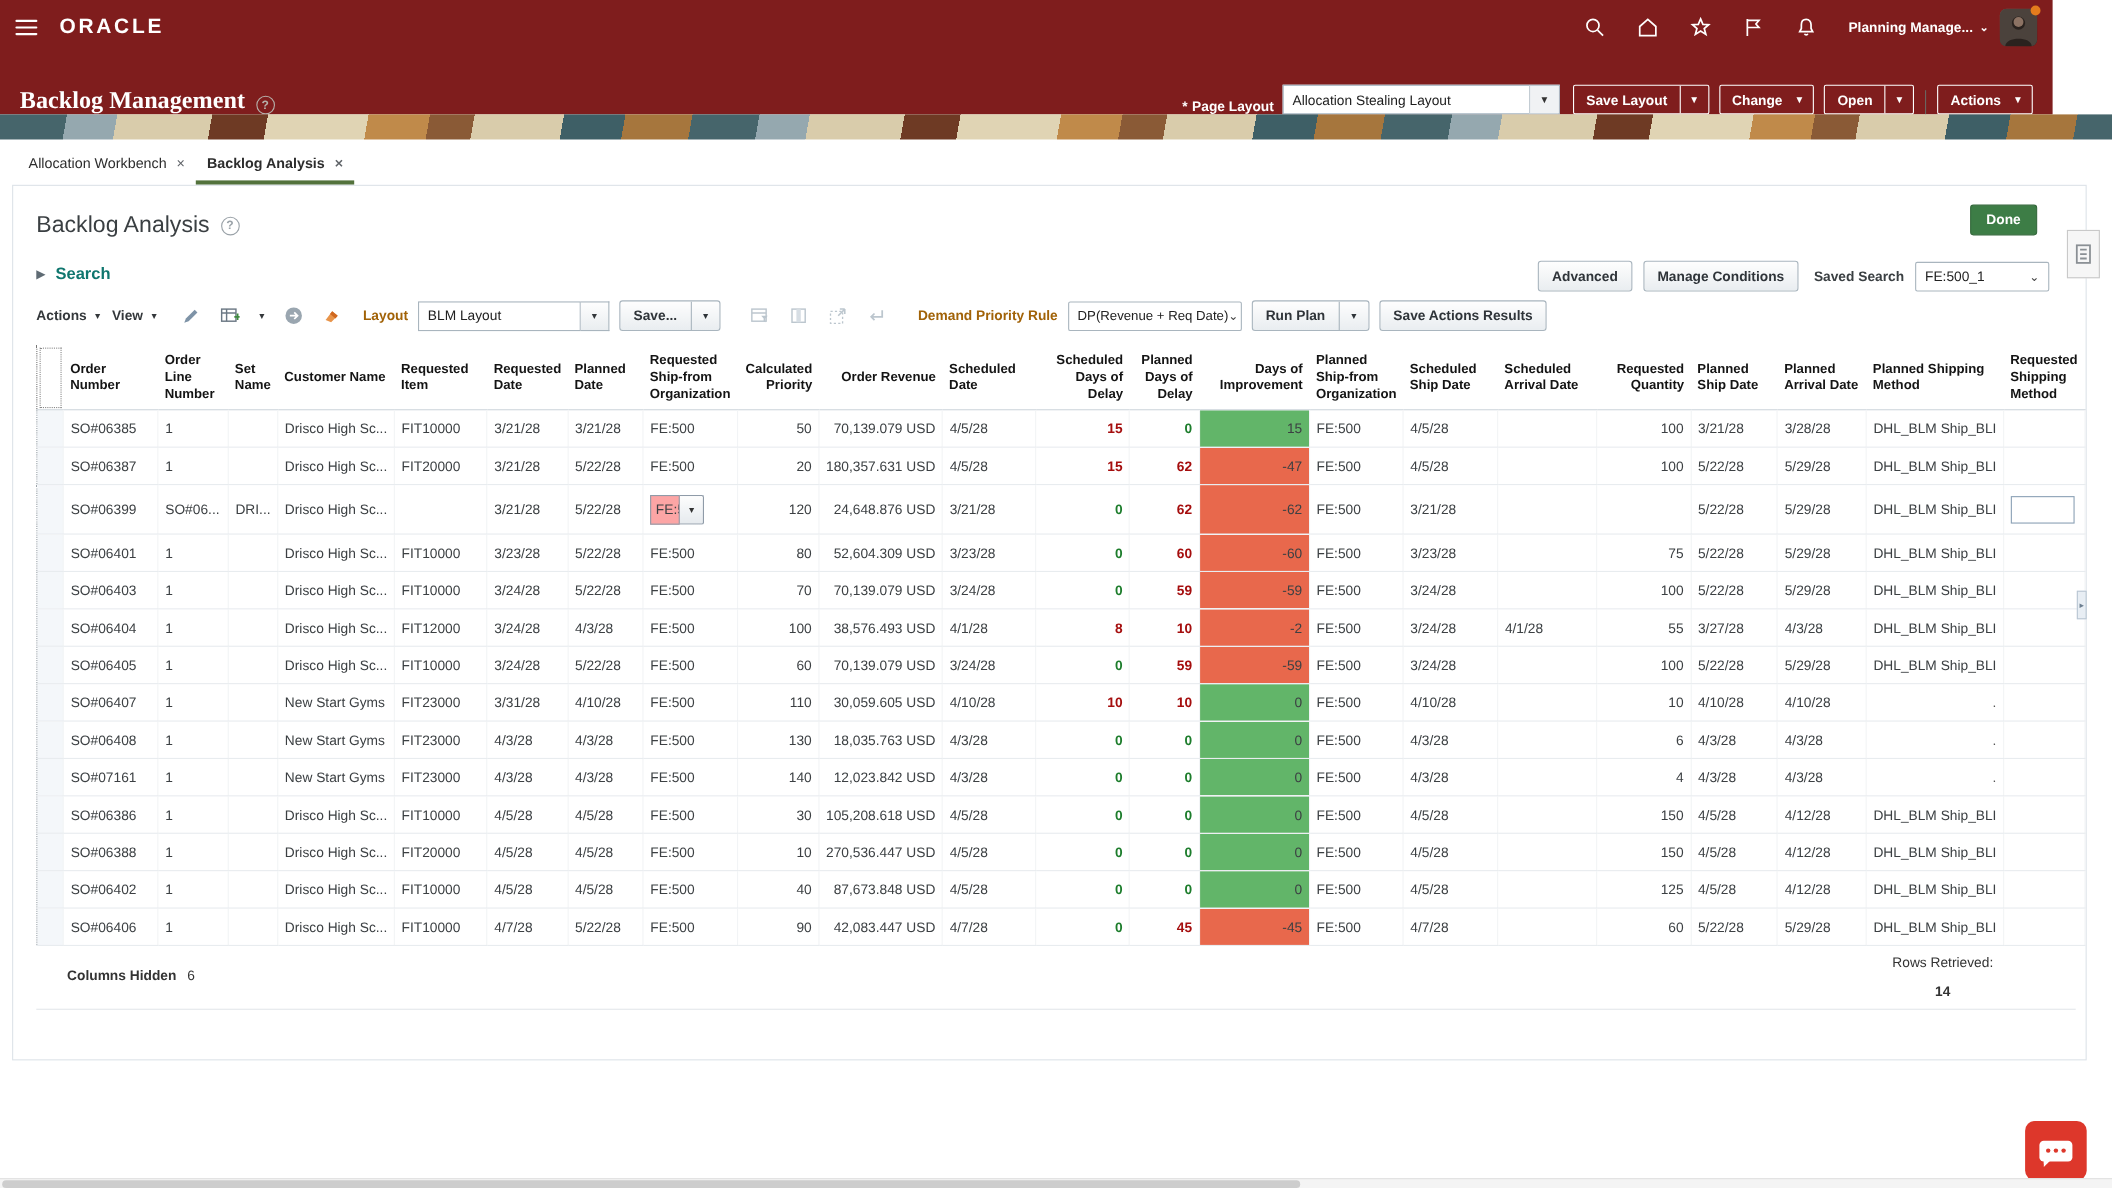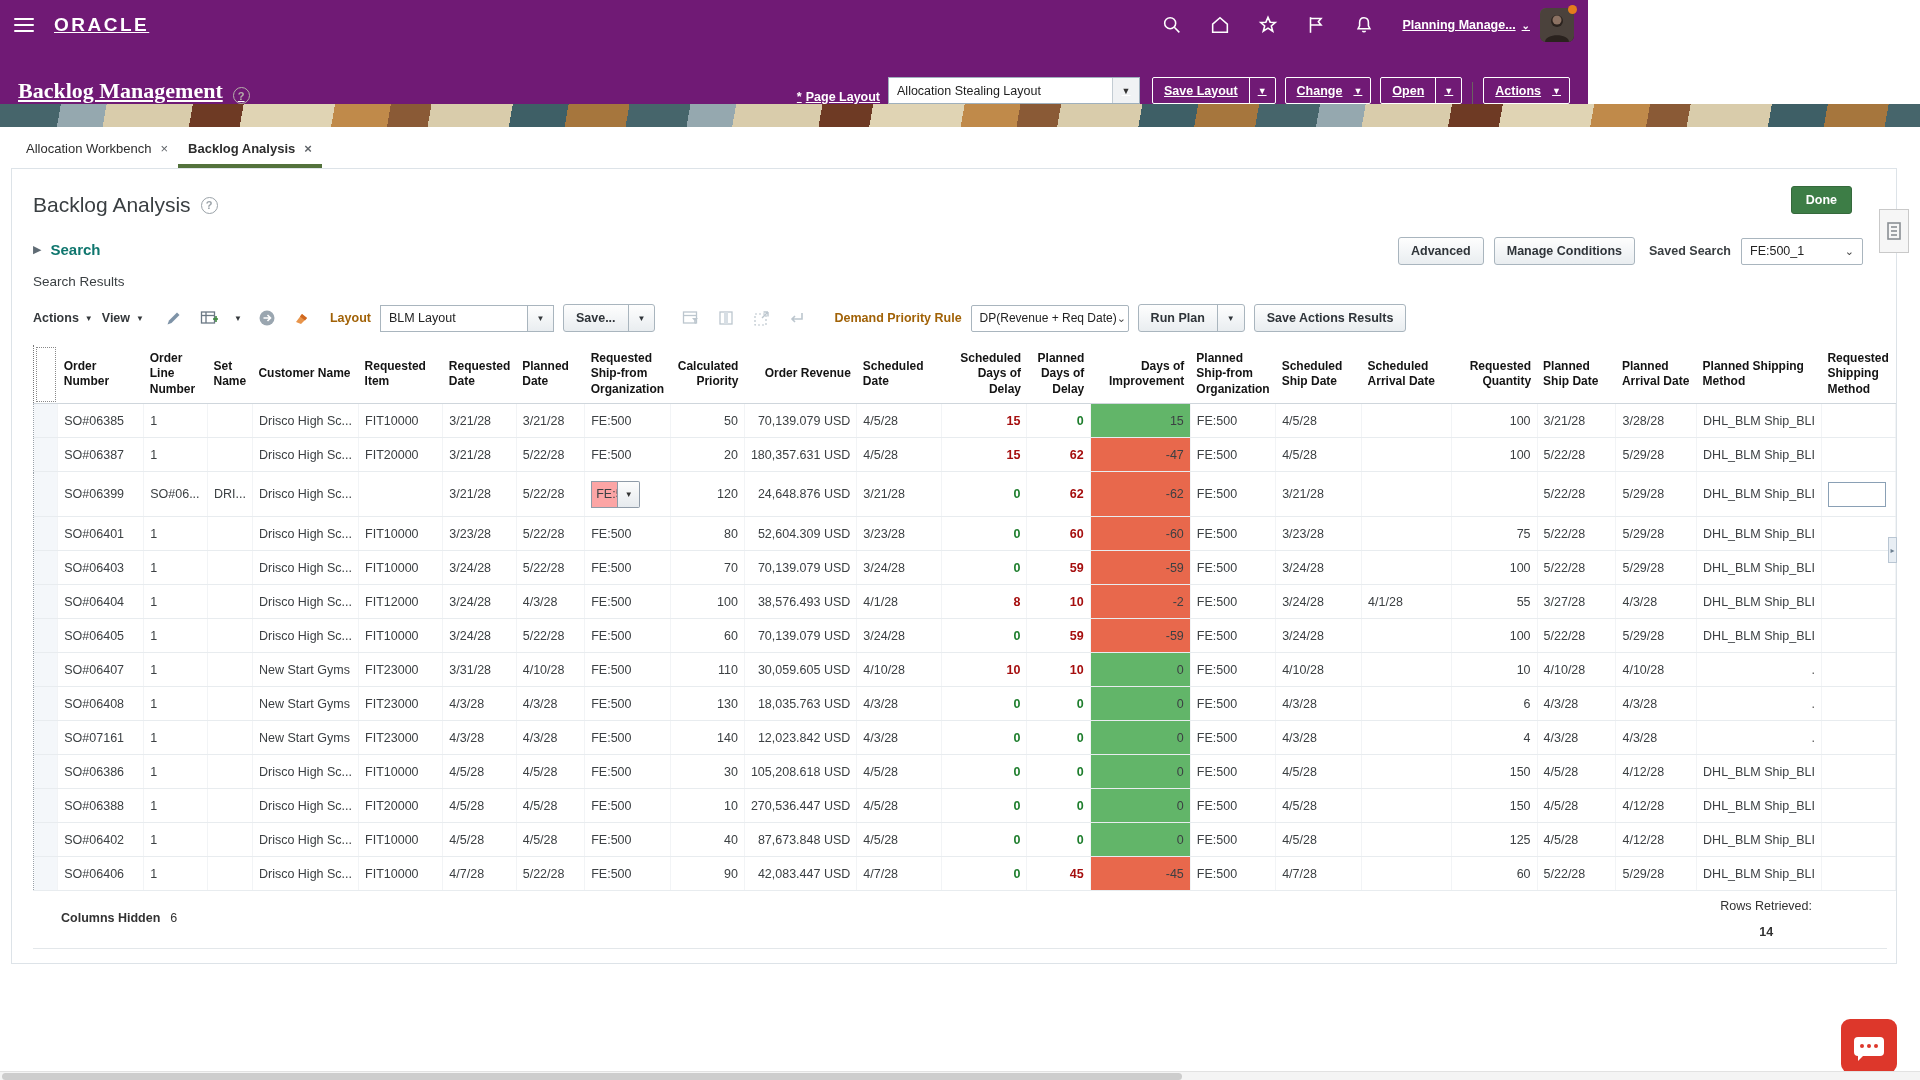--- a/index.html
+++ b/index.html
@@ -2,21 +2,21 @@
 <html><head>
 <meta charset="utf-8">
 <style>
   * { box-sizing: border-box; margin: 0; padding: 0; }
   html,body { width:1920px; height:1080px; }
   body {
     font-family: "Liberation Sans", sans-serif;
     background:#fff; color:#333; position:relative; overflow:hidden; font-size:12.5px;
   }
   
-  .topbar { position:absolute; top:0; left:0; width:1588px; height:104px; background:#701a75; color:#fff;text-decoration:underline; }
+  .topbar { position:absolute; top:0; left:0; width:1866px; height:104px; background:#7f1d1d; color:#fff; }
   .topbar-row1 { display:flex; align-items:center; height:50px; padding:0 14px; }
   .hamburger { width:20px; display:flex; flex-direction:column; gap:4px; cursor:pointer; }
   .hamburger span { display:block; height:2px; background:#fff; border-radius:1px; }
   .logo { font-weight:bold; font-size:19px; letter-spacing:2.5px; margin-left:20px; }
   .flex-sp { flex:1; }
   .top-icons { display:flex; align-items:center; gap:8px; }
   .icon-btn { width:40px; height:36px; display:flex; align-items:center; justify-content:center; cursor:pointer; }
   .icon-btn svg { stroke:#fff; fill:none; stroke-width:1.7; }
   .user-menu { display:flex; align-items:center; gap:6px; font-weight:bold; font-size:12.5px; margin:0 10px 0 18px; cursor:pointer; }
   .user-chev { font-size:10px; }
@@ -237,21 +237,20 @@
       <button class="btn-light">Advanced</button>
       <button class="btn-light">Manage Conditions</button>
       <span class="saved-search-label">Saved Search</span>
       <div class="lite-select">
         <span>FE:500_1</span>
         <span class="chev">⌄</span>
       </div>
     </div>
   </div>
 
-  <div class="results-label">Search Results</div>
 
   <div class="toolbar">
     <div class="tb-menu">
       <span>Actions</span>
         <span class="tri">▼</span>
     </div>
     <div class="tb-menu">
       <span>View</span>
         <span class="tri">▼</span>
     </div>

